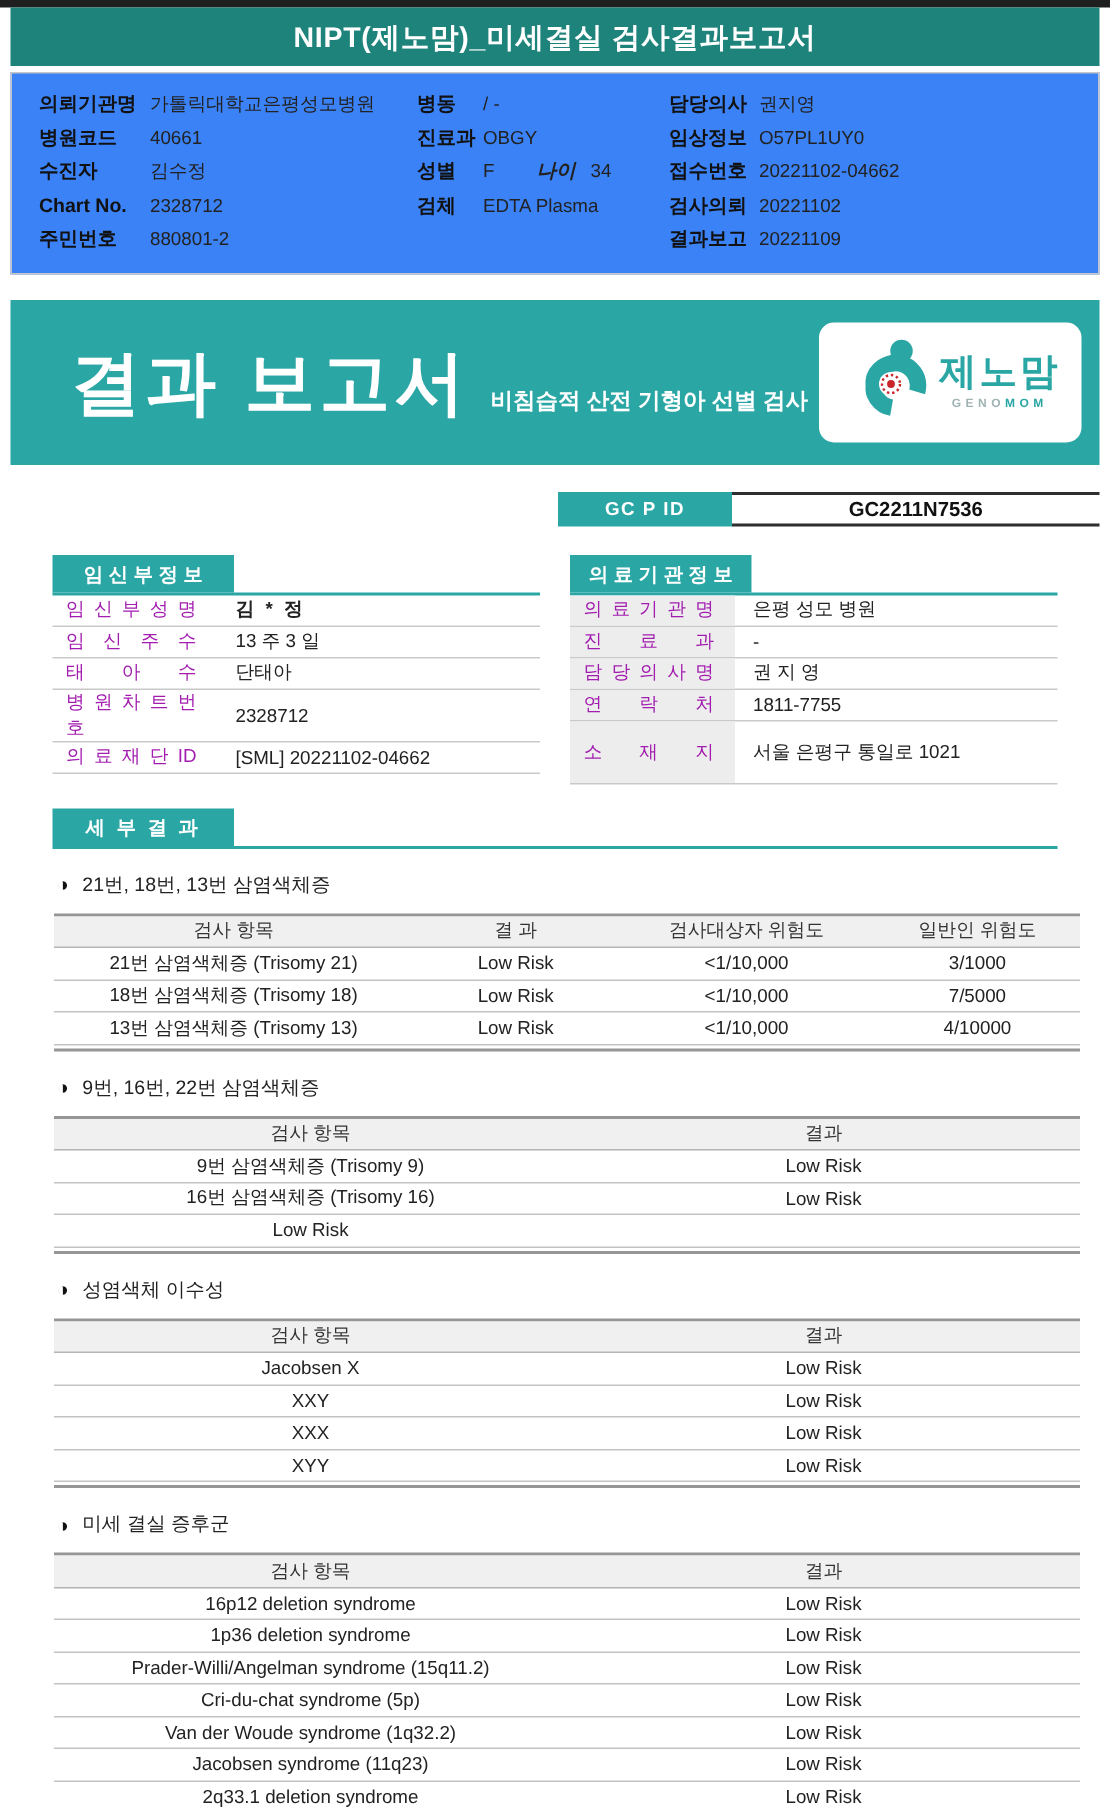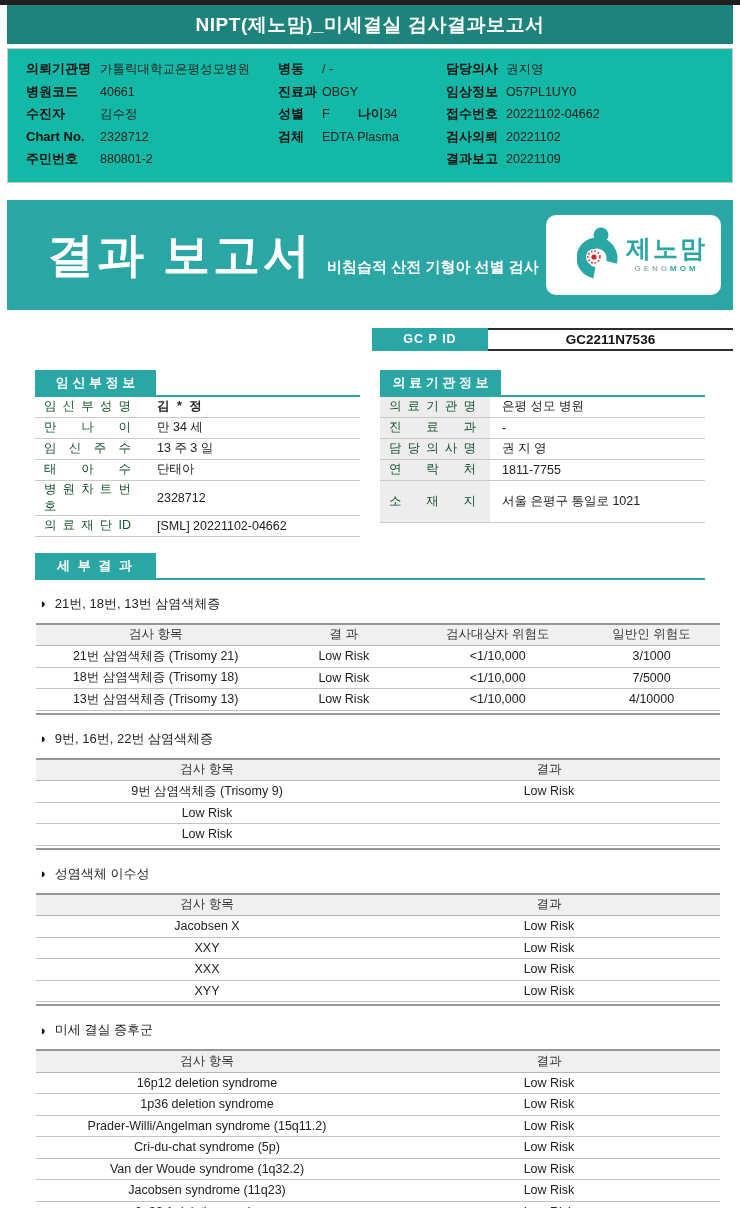--- a/index.html
+++ b/index.html
@@ -1,44 +1,44 @@
 <!DOCTYPE html>
 <html><head>
 <meta charset="utf-8">
 <style>
   html,body{margin:0;padding:0;background:#fff;}
   body{width:740px;font-family:"Liberation Sans","DejaVu Sans",sans-serif;color:#222;-webkit-font-smoothing:antialiased;}
   .topbar{height:5px;background:#1f1f1f;width:100%;}
   .header-bar{margin:0 7px;background:#1e837b;color:#fff;text-align:center;font-weight:bold;font-size:19px;padding:7px 0 6px;letter-spacing:.5px;}
-  .info-box{margin:4px 7px 0;border:1px solid #c6c6c6;display:grid;grid-template-columns:252px 168px 1fr;padding:9px 0 11px 18px;background:#14b8a6;}
+  .info-box{margin:4px 7px 0;border:1px solid #c6c6c6;display:grid;grid-template-columns:252px 168px 1fr;padding:9px 0 11px 18px;background:#3b82f6;}
   .ph-row{line-height:22.5px;font-size:12.5px;white-space:nowrap;}
   .ph-label{display:inline-block;font-weight:bold;font-size:13px;color:#111;}
   .c1 .ph-label{width:74px;}
   .c2 .ph-label{width:44px;}
   .c3 .ph-label{width:60px;}
-  .ph-label2{font-weight:bold;font-size:13px;margin-left:28px;}
+  .ph-label2{font-weight:bold;font-size:13px;margin-left:28px;margin-right:10px;font-style:italic;}
   .banner{margin:17px 7px 0;background:#2aa7a5;height:110px;position:relative;overflow:hidden;}
   .banner-text{position:absolute;left:28px;top:0;height:100%;display:flex;align-items:center;}
   .banner-title{color:#fff;font-weight:bold;font-size:47px;letter-spacing:3px;line-height:1;margin-left:12px;}
   .banner-sub{color:#fff;font-weight:bold;font-size:15px;margin-left:14px;margin-top:26px;}
   .logo-box{position:absolute;right:12px;top:15px;width:158px;height:80px;background:#fff;border-radius:10px;display:flex;align-items:center;justify-content:center;gap:7px;padding-left:17px;}
   .logo-txt{text-align:center;}
   .logo-kr{color:#2aa7a5;font-weight:bold;font-size:25px;letter-spacing:2px;line-height:1;}
   .logo-en{font-size:8px;letter-spacing:3px;margin-top:3px;color:#9fb3b3;font-weight:bold;}
   .logo-en b{color:#2aa7a5;}
   .gcp-row{margin:18px 7px 0 372px;display:flex;height:23px;}
   .gcp-label{width:116px;background:#2aa7a5;color:#fff;font-weight:bold;font-size:12.5px;display:flex;align-items:center;justify-content:center;letter-spacing:1px;}
   .gcp-value{flex:1;border-top:2px solid #2e2e2e;border-bottom:2px solid #2e2e2e;display:flex;align-items:center;justify-content:center;font-weight:bold;font-size:13.5px;color:#111;}
   .pair-tables{margin:19px 35px 0;display:flex;gap:20px;}
   .ptab{flex:1;}
   .ptab-title{width:121px;background:#2aa7a5;color:#fff;font-weight:bold;font-size:13px;text-align:center;padding:4px 0 3px;}
   .ptab-body{border-top:2px solid #2aa7a5;}
   .info-row{display:flex;border-bottom:1px solid #c9c9c9;min-height:20px;align-items:center;font-size:12.5px;}
   .info-row.tall{min-height:41px;}
-  .info-label{width:110px;color:#14532d;text-align:justify;text-align-last:justify;padding:0 14px 0 9px;box-sizing:border-box;flex-shrink:0;}
+  .info-label{width:110px;color:#a21caf;text-align:justify;text-align-last:justify;padding:0 14px 0 9px;box-sizing:border-box;flex-shrink:0;}
   .gray .info-label{background:#ededed;align-self:stretch;display:flex;align-items:center;}
   .gray .info-label span{width:100%;text-align:justify;text-align-last:justify;}
   .info-value{padding-left:12px;color:#222;}
   .info-value.bold{font-weight:bold;letter-spacing:2px;}
   .section-head{margin:16px 35px 0;border-bottom:2px solid #2aa7a5;}
   .section-head .ptab-title{letter-spacing:2px;}
   .sub-heading{margin:15px 0 10px 38px;font-size:13px;color:#222;display:flex;align-items:center;gap:9px;}
   .bullet{font-size:13px;color:#111;line-height:1;}
   .rtable{margin:0 20px 0 36px;border-top:2px solid #969696;border-bottom:2px solid #969696;font-size:12.5px;}
   .rtable .thead{background:#f0f0f0;border-bottom:1px solid #b5b5b5;font-weight:normal;color:#333;}
@@ -110,24 +110,20 @@
 
 <div class="pair-tables">
   <div class="ptab">
     <div class="ptab-title">임 신 부 정 보</div>
     <div class="ptab-body" id="mother-rows">
         <div class="info-row">
           <div class="info-label">임 신 부 성 명</div>
           <div class="info-value bold">김 * 정</div>
         </div>
         <div class="info-row">
-          <div class="info-label">만 나 이</div>
-          <div class="info-value">만 34 세</div>
-        </div>
-        <div class="info-row">
           <div class="info-label">임 신 주 수</div>
           <div class="info-value">13 주 3 일</div>
         </div>
         <div class="info-row">
           <div class="info-label">태 아 수</div>
           <div class="info-value">단태아</div>
         </div>
         <div class="info-row">
           <div class="info-label">병 원 차 트 번 호</div>
           <div class="info-value">2328712</div>
@@ -220,20 +216,21 @@
       <div class="trow thead cols2">
         <div>검사 항목</div>
         <div>결과</div>
       </div>
       <div class="tbody">
         <div class="trow cols2">
           <div>9번 삼염색체증 (Trisomy 9)</div>
           <div>Low Risk</div>
         </div>
         <div class="trow cols2">
+          <div>16번 삼염색체증 (Trisomy 16)</div>
           <div>Low Risk</div>
         </div>
         <div class="trow cols2">
           <div>Low Risk</div>
         </div>
       </div>
     </div>
     <div class="sub-heading">
       <span class="bullet">◑</span>
       <span>성염색체 이수성</span>

